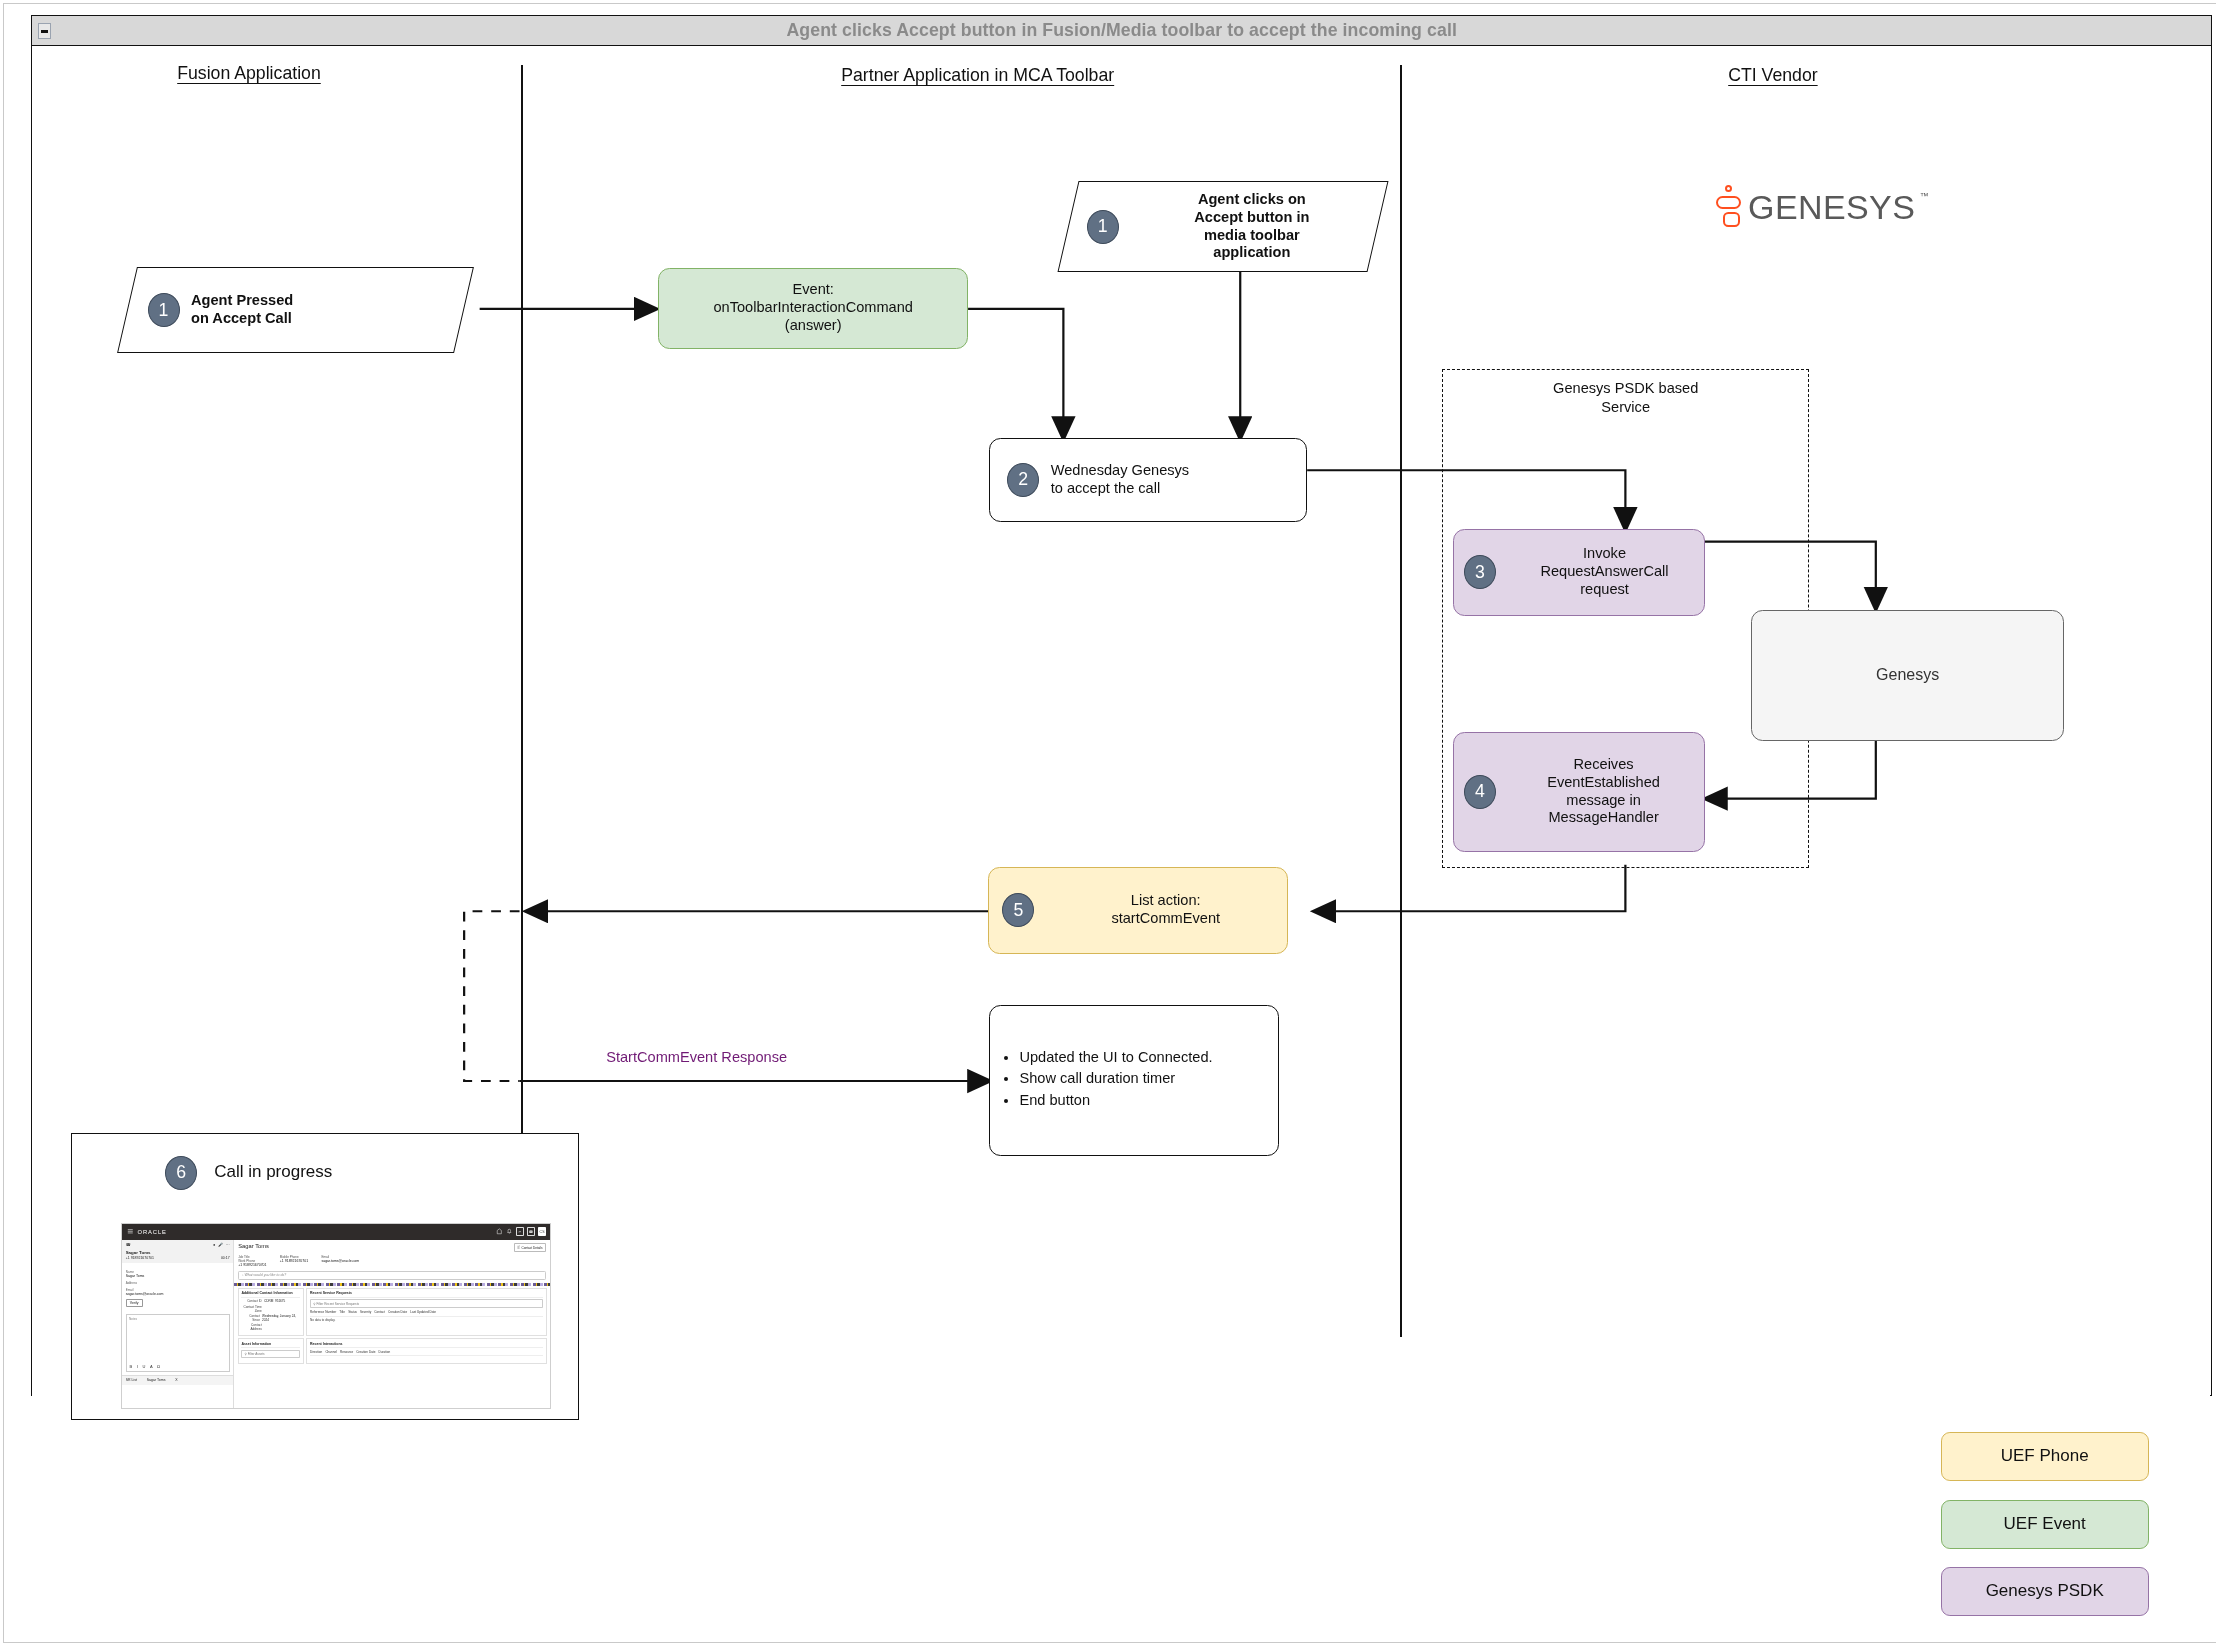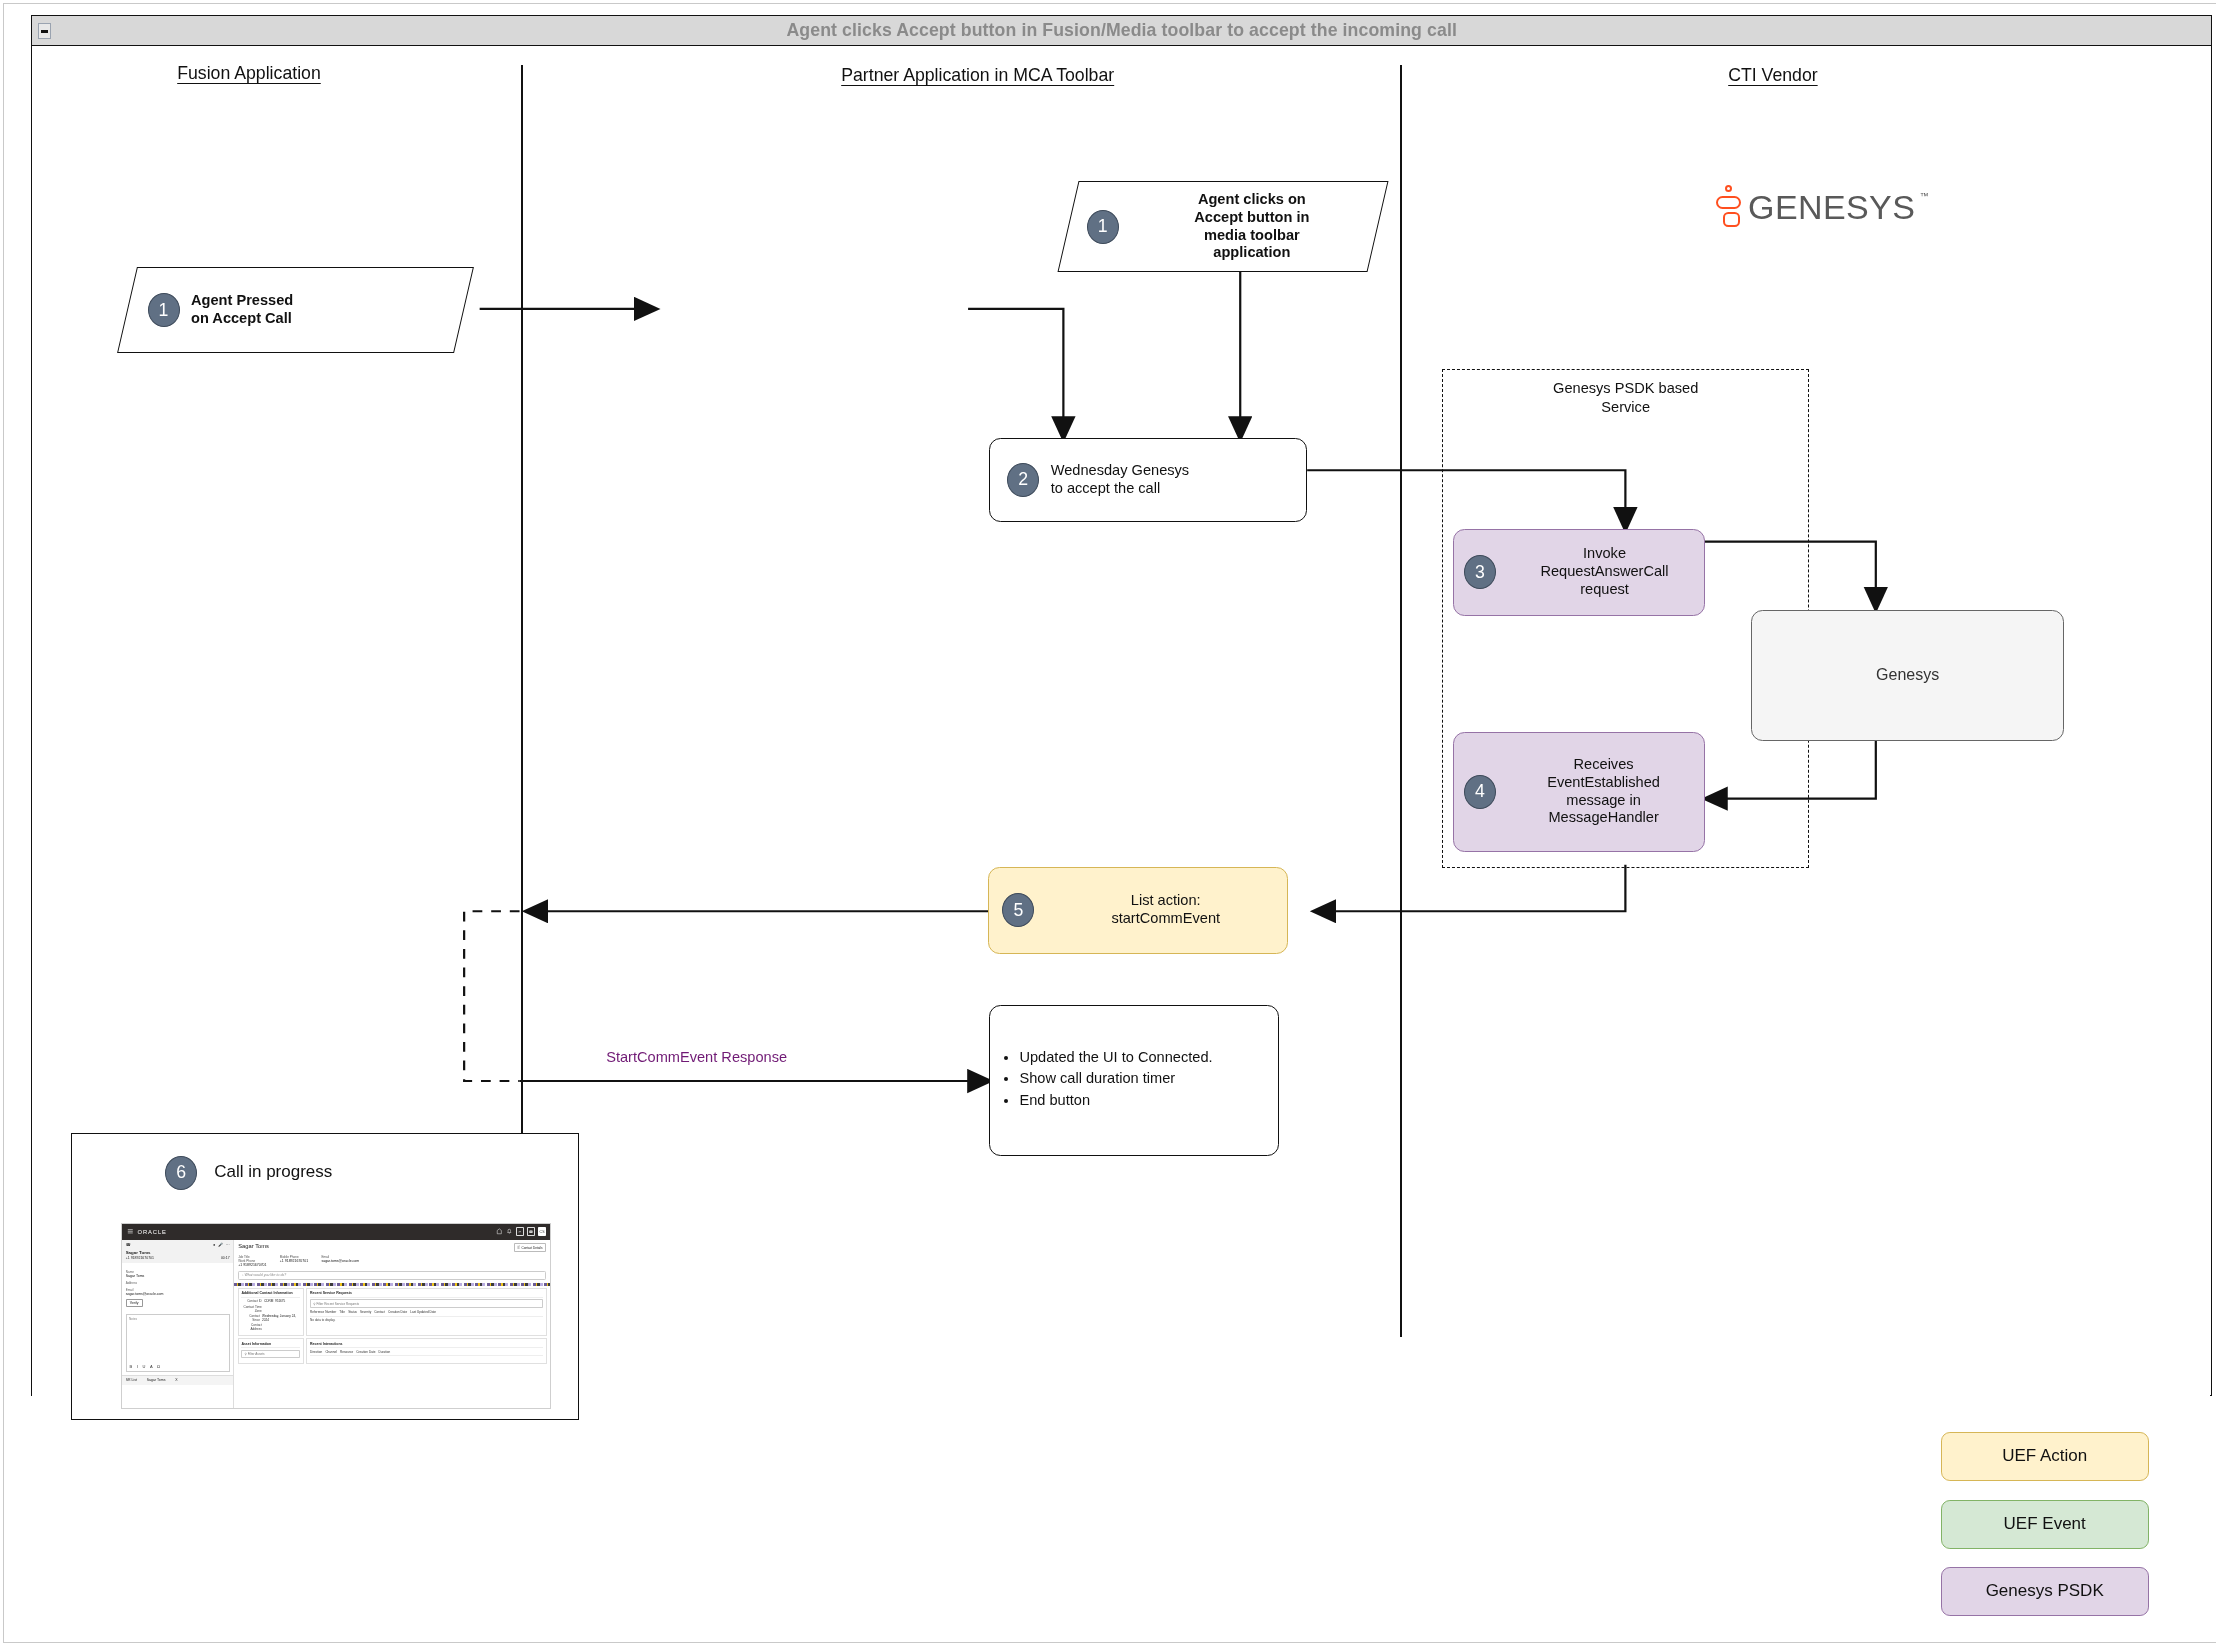--- a/index.html
+++ b/index.html
@@ -235,20 +235,27 @@
       <div class="node para" style="left:95px; top:219px; width:337px; height:86px;">
         <div class="inner" style="padding-left:19.5px; gap:11.5px;">
           <div class="badge">1</div>
           <div class="txt bold" style="text-align:left;">
             <div>Agent Pressed</div>
             <div>on Accept Call</div>
           </div>
         </div>
       </div>
 
+      <div class="node rbox green" style="left:626px; top:220px; width:310px; height:81px;">
+        <div class="txt">
+          <div>Event:</div>
+          <div>onToolbarInteractionCommand</div>
+          <div>(answer)</div>
+        </div>
+      </div>
 
       <div class="node para" style="left:1036px; top:133px; width:310px; height:91px;">
         <div class="inner" style="padding-left:17.7px; gap:8px;">
           <div class="badge">1</div>
           <div class="txt bold" style="text-align:center; flex:1;">
             <div>Agent clicks on</div>
             <div>Accept button in</div>
             <div>media toolbar</div>
             <div>application</div>
           </div>
@@ -467,21 +474,21 @@
 
             </div>
           </div>
         </div>
       </div>
 
     </div>
   </div>
 
   <div class="legend-item" style="left:1937px; top:1428px; background:#fff2cc; border:1.3px solid #d6b656;">
-    <span>UEF Action</span>
+    <span>UEF Phone</span>
   </div>
   <div class="legend-item" style="left:1937px; top:1496px; background:#d5e8d4; border:1.3px solid #82b366;">
     <span>UEF Event</span>
   </div>
   <div class="legend-item" style="left:1937px; top:1563px; background:#e1d5e7; border:1.3px solid #9673a6;">
     <span>Genesys PSDK</span>
   </div>
 
 </div>
 

